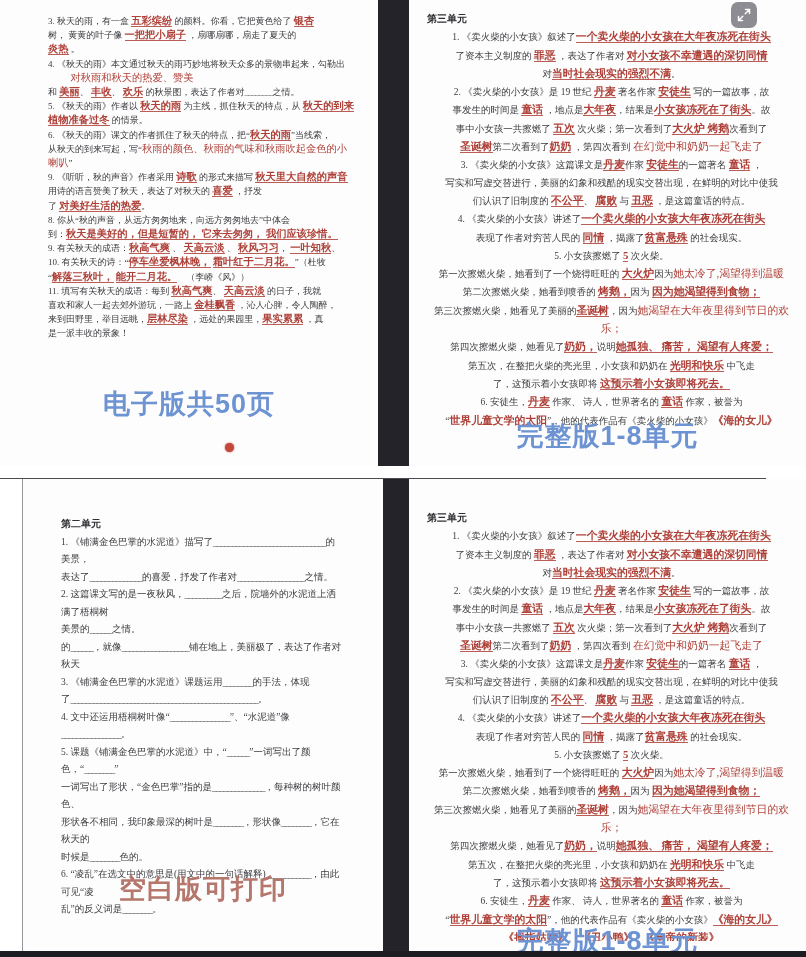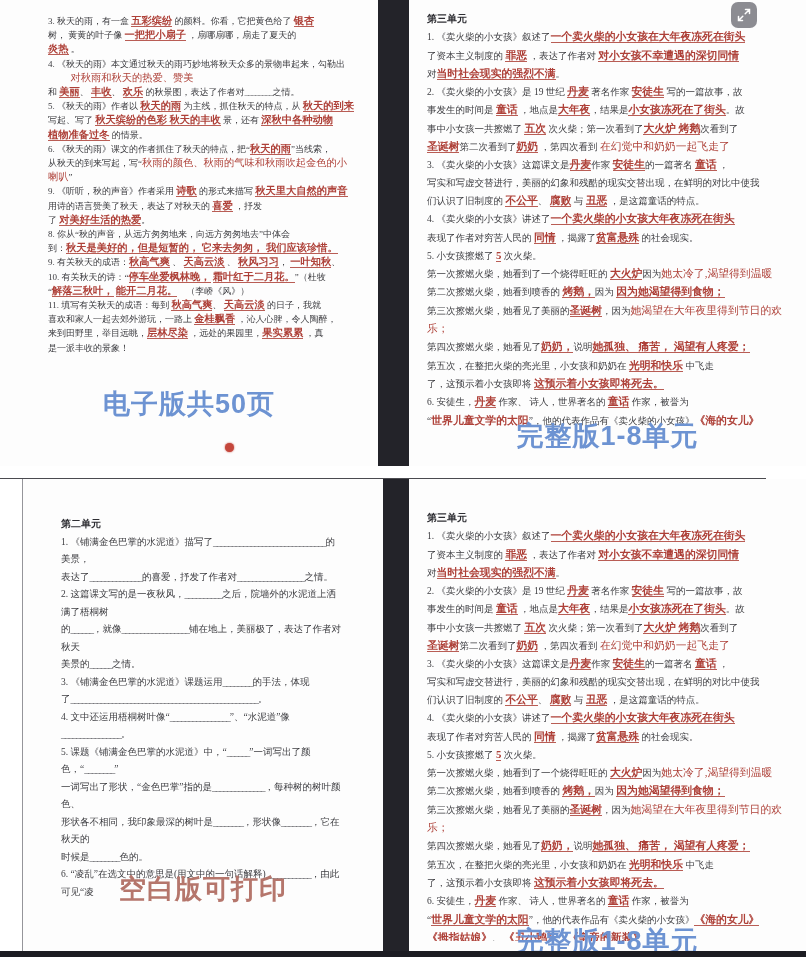--- a/index.html
+++ b/index.html
@@ -19,21 +19,21 @@
 
   .page-body{position:absolute;left:0;top:0;right:0;overflow:hidden;
              font-family:"Liberation Serif","DejaVu Serif",serif;color:#3c3c40;}
   .q-tl .page-body{height:384px;padding:14px 24px 0 48px;}
   .q-tr .page-body{height:416px;padding:10px 10px 0 18px;}
   .q-bl .page-body{height:402px;padding:36px 42px 0 38px;}
   .q-br .page-body{height:432px;padding:30px 10px 0 18px;}
 
   .tline{white-space:pre-wrap;}
   .q-tl .tline{font-size:9px;line-height:14.2px;}
-  .q-tr .tline,.q-br .tline{font-size:9.5px;line-height:17.3px;}
+  .q-tr .tline,.q-br .tline{font-size:9.5px;line-height:17.3px;text-align:center;}
   .q-bl .tline{font-size:9.5px;line-height:17.5px;}
   .tline.center{text-align:left;}
 
   .seg-k{color:#3c3c40;}
   .seg-u{color:#56565b;letter-spacing:-1px;}
   .seg-r{color:#ae4038;font-weight:700;font-size:1.14em;border-bottom:1px solid #b95d55;}
   .seg-n{color:#ae4038;font-weight:400;font-size:1.14em;}
   .seg-t{color:#2e2e33;font-weight:700;font-size:1.05em;}
 
   .caption{position:absolute;left:0;right:0;text-align:center;font-weight:700;
@@ -59,21 +59,20 @@
 
   <section class="quad q-tl">
     <div class="page-body">
         <div class="tline"><span class="seg-k">3. 秋天的雨，有一盒 </span><span class="seg-r">五彩缤纷</span><span class="seg-k"> 的颜料。你看，它把黄色给了 </span><span class="seg-r">银杏</span></div>
         <div class="tline"><span class="seg-k">树， 黄黄的叶子像 </span><span class="seg-r">一把把小扇子</span><span class="seg-k"> ，扇哪扇哪，扇走了夏天的</span></div>
         <div class="tline"><span class="seg-r">炎热</span><span class="seg-k"> 。</span></div>
         <div class="tline"><span class="seg-k">4. 《秋天的雨》本文通过秋天的雨巧妙地将秋天众多的景物串起来，勾勒出</span></div>
         <div class="tline"><span class="seg-k">          </span><span class="seg-n">对秋雨和秋天的热爱、赞美</span></div>
         <div class="tline"><span class="seg-k">和 </span><span class="seg-r">美丽</span><span class="seg-k">、 </span><span class="seg-r">丰收</span><span class="seg-k">、 </span><span class="seg-r">欢乐</span><span class="seg-k"> 的秋景图，表达了作者对</span><span class="seg-u">________</span><span class="seg-k">之情。</span></div>
         <div class="tline"><span class="seg-k">5. 《秋天的雨》作者以 </span><span class="seg-r">秋天的雨</span><span class="seg-k"> 为主线，抓住秋天的特点，从 </span><span class="seg-r">秋天的到来</span></div>
-        <div class="tline"><span class="seg-k">写起、写了 </span><span class="seg-r">秋天缤纷的色彩 秋天的丰收</span><span class="seg-k"> 景，还有 </span><span class="seg-r">深秋中各种动物</span></div>
         <div class="tline"><span class="seg-r">植物准备过冬</span><span class="seg-k"> 的情景。</span></div>
         <div class="tline"><span class="seg-k">6. 《秋天的雨》课文的作者抓住了秋天的特点，把“</span><span class="seg-r">秋天的雨</span><span class="seg-k">”当线索，</span></div>
         <div class="tline"><span class="seg-k">从秋天的到来写起，写“</span><span class="seg-n">秋雨的颜色、秋雨的气味和秋雨吹起金色的小喇叭</span><span class="seg-k">”</span></div>
         <div class="tline"><span class="seg-k">9. 《听听，秋的声音》作者采用 </span><span class="seg-r">诗歌</span><span class="seg-k"> 的形式来描写 </span><span class="seg-r">秋天里大自然的声音</span></div>
         <div class="tline"><span class="seg-k">用诗的语言赞美了秋天，表达了对秋天的 </span><span class="seg-r">喜爱</span><span class="seg-k"> ，抒发</span></div>
         <div class="tline"><span class="seg-k">了 </span><span class="seg-r">对美好生活的热爱</span><span class="seg-k">。</span></div>
         <div class="tline"><span class="seg-k">8. 你从“秋的声音，从远方匆匆地来，向远方匆匆地去”中体会</span></div>
         <div class="tline"><span class="seg-k">到：</span><span class="seg-r">秋天是美好的，但是短暂的， 它来去匆匆， 我们应该珍惜。</span></div>
         <div class="tline"><span class="seg-k">9. 有关秋天的成语：</span><span class="seg-r">秋高气爽</span><span class="seg-k"> 、 </span><span class="seg-r">天高云淡</span><span class="seg-k"> 、 </span><span class="seg-r">秋风习习</span><span class="seg-k">， </span><span class="seg-r">一叶知秋</span><span class="seg-k">、</span></div>
         <div class="tline"><span class="seg-k">10. 有关秋天的诗：“</span><span class="seg-r">停车坐爱枫林晚，</span><span class="seg-k"> </span><span class="seg-r">霜叶红于二月花。</span><span class="seg-k">”（杜牧</span></div>
@@ -114,30 +113,31 @@
       </div>
     <div class="caption cap-blue">完整版1-8单元</div>
   </section>
 
   <section class="quad q-bl">
     <div class="page-body">
         <div class="tline center"><span class="seg-t">第二单元</span></div>
         <div class="tline"><span class="seg-k">1. 《铺满金色巴掌的水泥道》描写了</span><span class="seg-u">______________________________</span><span class="seg-k">的美景，</span></div>
         <div class="tline"><span class="seg-k">表达了</span><span class="seg-u">______________</span><span class="seg-k">的喜爱，抒发了作者对</span><span class="seg-u">__________________</span><span class="seg-k">之情。</span></div>
         <div class="tline"><span class="seg-k">2. 这篇课文写的是一夜秋风，</span><span class="seg-u">__________</span><span class="seg-k">之后，院墙外的水泥道上洒满了梧桐树</span></div>
+        <div class="tline"><span class="seg-k">美景的</span><span class="seg-u">______</span><span class="seg-k">之情。</span></div>
         <div class="tline"><span class="seg-k">的</span><span class="seg-u">______</span><span class="seg-k">，就像</span><span class="seg-u">__________________</span><span class="seg-k">铺在地上，美丽极了，表达了作者对秋天</span></div>
-        <div class="tline"><span class="seg-k">美景的</span><span class="seg-u">______</span><span class="seg-k">之情。</span></div>
         <div class="tline"><span class="seg-k">3. 《铺满金色巴掌的水泥道》课题运用</span><span class="seg-u">________</span><span class="seg-k">的手法，体现</span></div>
         <div class="tline"><span class="seg-k">了</span><span class="seg-u">__________________________________________________</span><span class="seg-k">。</span></div>
         <div class="tline"><span class="seg-k">4. 文中还运用梧桐树叶像“</span><span class="seg-u">________________</span><span class="seg-k">”、“水泥道”像</span><span class="seg-u">________________</span><span class="seg-k">。</span></div>
         <div class="tline"><span class="seg-k">5. 课题《铺满金色巴掌的水泥道》中，“</span><span class="seg-u">______</span><span class="seg-k">”一词写出了颜色，“</span><span class="seg-u">________</span><span class="seg-k">”</span></div>
         <div class="tline"><span class="seg-k">一词写出了形状，“金色巴掌”指的是</span><span class="seg-u">______________</span><span class="seg-k">，每种树的树叶颜色、</span></div>
         <div class="tline"><span class="seg-k">形状各不相同，我印象最深的树叶是</span><span class="seg-u">________</span><span class="seg-k">，形状像</span><span class="seg-u">________</span><span class="seg-k">，它在秋天的</span></div>
         <div class="tline"><span class="seg-k">时候是</span><span class="seg-u">________</span><span class="seg-k">色的。</span></div>
         <div class="tline"><span class="seg-k">6. “凌乱”在选文中的意思是(用文中的一句话解释)</span><span class="seg-u">____________</span><span class="seg-k">，由此可见“凌</span></div>
+        <div class="tline"><span class="seg-k">乱”的反义词是</span><span class="seg-u">________</span><span class="seg-k">。</span></div>
       </div>
     <div class="caption cap-brown">空白版可打印</div>
   </section>
 
   <section class="quad q-br">
     <div class="page-body">
         <div class="tline center"><span class="seg-t">第三单元</span></div>
         <div class="tline"><span class="seg-k">1. 《卖火柴的小女孩》叙述了</span><span class="seg-r">一个卖火柴的小女孩在大年夜冻死在街头</span></div>
         <div class="tline"><span class="seg-k">了资本主义制度的 </span><span class="seg-r">罪恶</span><span class="seg-k"> ，表达了作者对 </span><span class="seg-r">对小女孩不幸遭遇的深切同情</span></div>
         <div class="tline"><span class="seg-k">对</span><span class="seg-r">当时社会现实的强烈不满</span><span class="seg-k">。</span></div>

